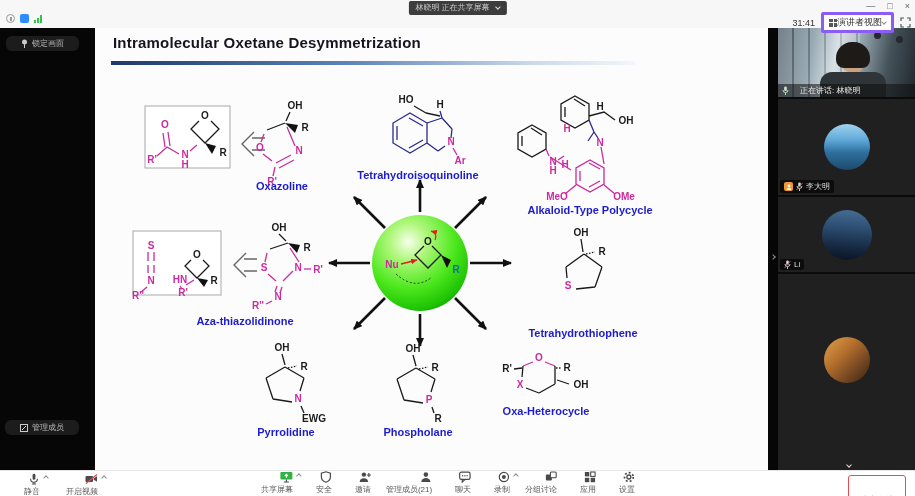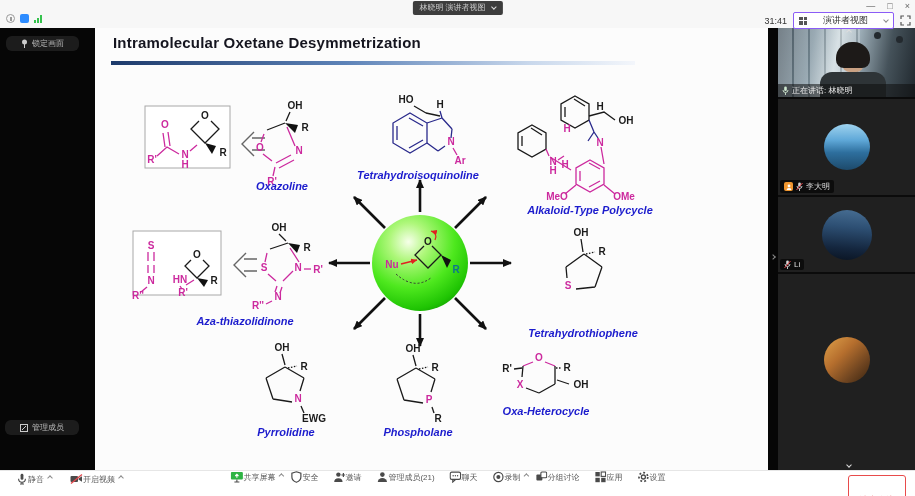--- a/index.html
+++ b/index.html
@@ -11,76 +11,76 @@
   .win-controls{position:absolute;top:1px;right:5px;display:flex;gap:12px;color:#666;font-size:9px;line-height:11px}
   .win-controls span{cursor:pointer}
   .stage-icons{position:absolute;top:14px;left:6px;display:flex;gap:5px;align-items:center}
   .ic-info{width:9px;height:9px;border-radius:50%;border:1px solid #9a9a9a;position:relative}
   .ic-info i{position:absolute;left:3.4px;top:2px;width:1.2px;height:4px;background:#9a9a9a}
   .ic-app{width:9px;height:9px;border-radius:2px;background:#2d8cff}
   .ic-sig{display:flex;align-items:flex-end;gap:1px;height:8px}
   .ic-sig i{width:2px;background:#35c24d;display:block}
   .ic-sig i:nth-child(1){height:3px}.ic-sig i:nth-child(2){height:5px}.ic-sig i:nth-child(3){height:8px}
   .view-controls{position:absolute;top:12px;right:4px;display:flex;align-items:center;gap:6px;font-size:9px;color:#333}
-  .layout-btn{display:flex;align-items:center;gap:16px;border:1px solid #8b5cf6;background:#fff;padding:1px 5px;border-radius:2px;cursor:pointer}
+  .layout-btn{display:flex;align-items:center;gap:0;border:3px solid #8b5cf6;background:#fff;padding:1px 5px;border-radius:2px;cursor:pointer}
   .grid-ic{width:8px;height:8px;display:grid;grid-template-columns:1fr 1fr;gap:1px}
   .grid-ic i{background:#555}
   .chev{display:inline-block;width:4px;height:4px;border-left:1.2px solid #8b8b8b;border-top:1.2px solid #8b8b8b}
   .chev.up{transform:rotate(45deg)}
   .chev.down{transform:rotate(225deg);margin-top:-2px}
   .chev.right{transform:rotate(135deg)}
   .chev.w{border-color:#ddd}
   .fs-btn{cursor:pointer;display:flex}
   
   .stage{position:absolute;top:28px;left:0;width:778px;height:442px;background:#060606}
   .slide{position:absolute;left:95px;top:0;width:673px;height:442px;background:#fcfcfc}
   .slide-title{position:absolute;left:18px;top:6px;font-size:15px;font-weight:bold;color:#15151f;letter-spacing:.2px}
   .title-rule{position:absolute;left:16px;top:33px;width:524px;height:4px;background:linear-gradient(90deg,#1d3a6b 0%,#5d83b8 45%,#c9d8ec 80%,#f3f6fb 100%)}
-  .struct-label{position:absolute;transform:translateX(-50%);color:#1c1ccd;font-weight:bold;font-style:italic;font-size:11px;white-space:nowrap}
+  .struct-label{position:absolute;transform:translateX(-50%);color:#1c1ccd;font-weight:bold;font-size:11px;white-space:nowrap}
   .chem{position:absolute;inset:0}
   .chem text{font-family:"Liberation Sans",sans-serif;font-size:10px;font-weight:700;text-anchor:middle}
   .mg{fill:#cc2a9e}.bk{fill:#1a1a1a}.tl{fill:#0e7490}
   .smg{stroke:#cc2a9e;fill:none;stroke-width:1.3}
   .sbk{stroke:#1a1a1a;fill:none;stroke-width:1.3}
   .snv{stroke:#2a2a8c;fill:none;stroke-width:1.3}
   .sgy{stroke:#666;fill:none;stroke-width:1.4}
   .tag{position:absolute;background:rgba(30,30,30,.92);color:#bbb;font-size:8px;padding:2px 15px;border-radius:6px;display:flex;gap:4px;align-items:center;cursor:pointer;z-index:4}
   .lock-tag{left:6px;top:8px}
   .corner-tag{left:5px;top:392px}
   .collapse-handle{position:absolute;right:1px;top:218px;width:8px;height:22px;display:flex;align-items:center;justify-content:center;cursor:pointer}
   
   .sidebar{position:absolute;top:28px;right:0;width:137px;height:442px;background:#0b0b0b;display:flex;flex-direction:column;gap:2px}
   .thumb{position:relative;background:#202020;overflow:hidden;cursor:pointer;flex:none}
   .avatar{position:absolute;left:50%;top:50%;transform:translate(-50%,-50%);width:46px;height:46px;border-radius:50%}
   .name-tag{position:absolute;left:2px;bottom:2px;display:flex;align-items:center;gap:3px;background:rgba(0,0,0,.62);padding:1px 4px;border-radius:2px;font-size:8px;color:#ddd;max-width:130px;white-space:nowrap}
-  .speak-bar{position:absolute;left:0;bottom:0;width:100%;height:13px;background:rgba(15,15,15,.55);display:flex;align-items:center;gap:3px;padding:0 4px;font-size:8px;color:#e8e8e8}
+  .speak-bar{position:absolute;left:0;bottom:0;width:100%;height:13px;background:rgba(15,15,15,.55);display:flex;align-items:center;gap:11px;padding:0 4px;font-size:8px;color:#e8e8e8}
   .office{position:absolute;inset:0;background:linear-gradient(100deg,#4e5c66 0%,#7d929e 25%,#cdd9de 42%,#9fb0ba 55%,#45525a 78%,#20282e 100%)}
   .office .panes{position:absolute;left:0;top:0;width:60%;height:100%;background:repeating-linear-gradient(90deg,rgba(255,255,255,.22) 0 14px,rgba(0,0,0,.12) 14px 16px)}
   .office .lamp{position:absolute;width:7px;height:7px;border-radius:50%;background:#23292e}
   .p-hair{position:absolute;left:58px;top:14px;width:34px;height:26px;border-radius:16px 16px 8px 8px;background:#1d1a18}
   .p-face{position:absolute;left:64px;top:26px;width:22px;height:18px;border-radius:8px;background:#c9a183}
   .p-body{position:absolute;left:42px;top:44px;width:66px;height:26px;border-radius:12px 12px 0 0;background:#2e3437}
   .thumb-chev-up{position:absolute;top:2px;left:50%;transform:translateX(-50%)}
   .thumb-chev-down{position:absolute;bottom:3px;left:50%;transform:translateX(-50%)}
   .host-badge{width:9px;height:9px;border-radius:2px;background:#f0962f;flex:none;display:flex;align-items:center;justify-content:center}
   
   .toolbar{position:absolute;left:0;bottom:0;width:915px;height:26px;background:#fff;border-top:1px solid #e6e6e6;z-index:6}
   .tb-left{position:absolute;left:16px;top:2px;display:flex;gap:26px}
   .tb-center{position:absolute;left:448px;top:0;transform:translateX(-50%);display:flex;gap:15px}
-  .tb-item{display:flex;flex-direction:row;align-items:flex-end;position:relative;cursor:pointer;min-width:24px}
+  .tb-item{display:flex;flex-direction:column;align-items:flex-end;position:relative;cursor:pointer;min-width:24px}
   .tb-item .lbl{font-size:8px;color:#595959;margin-top:1px;white-space:nowrap}
   .tb-chev{position:absolute;right:-8px;top:3px}
   .end-btn{position:absolute;right:9px;top:4px;border:1px solid #e84b4b;color:#e84b4b;background:#fff;font-size:9px;padding:18px 10px;border-radius:3px;cursor:pointer;font-family:inherit}
 </style>
 </head>
 <body>
 
 <div class="titlebar">
   <div class="share-pill">
-    <span>林晓明 演讲者视图</span>
+    <span>林晓明 正在共享屏幕</span>
     <i class="chev down w"></i>
   </div>
   <div class="win-controls">
     <span>—</span>
     <span>□</span>
     <span>×</span>
   </div>
   <div class="stage-icons">
     <span class="ic-info">
         <i></i>

